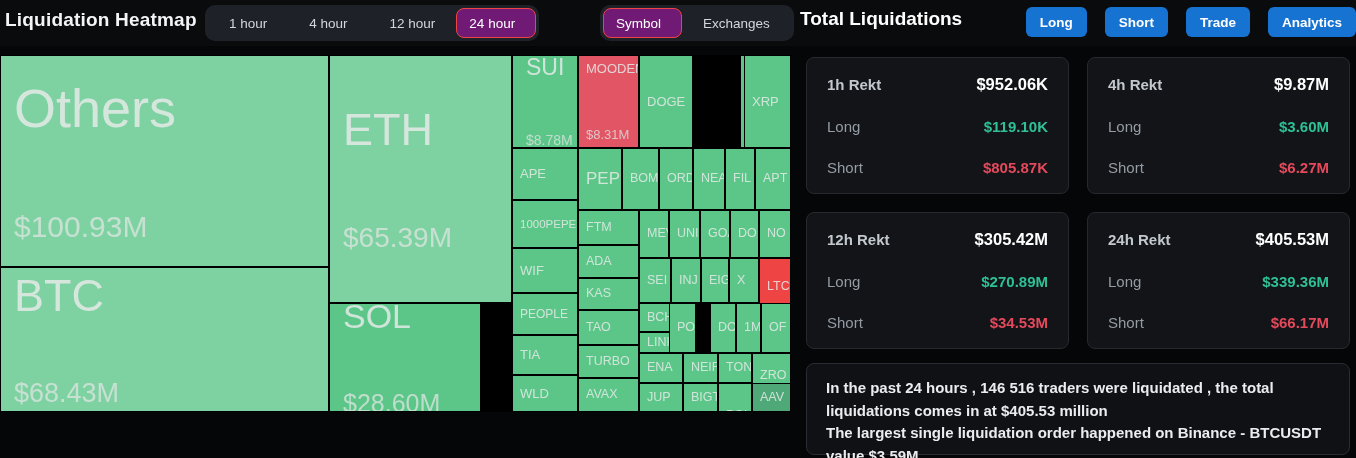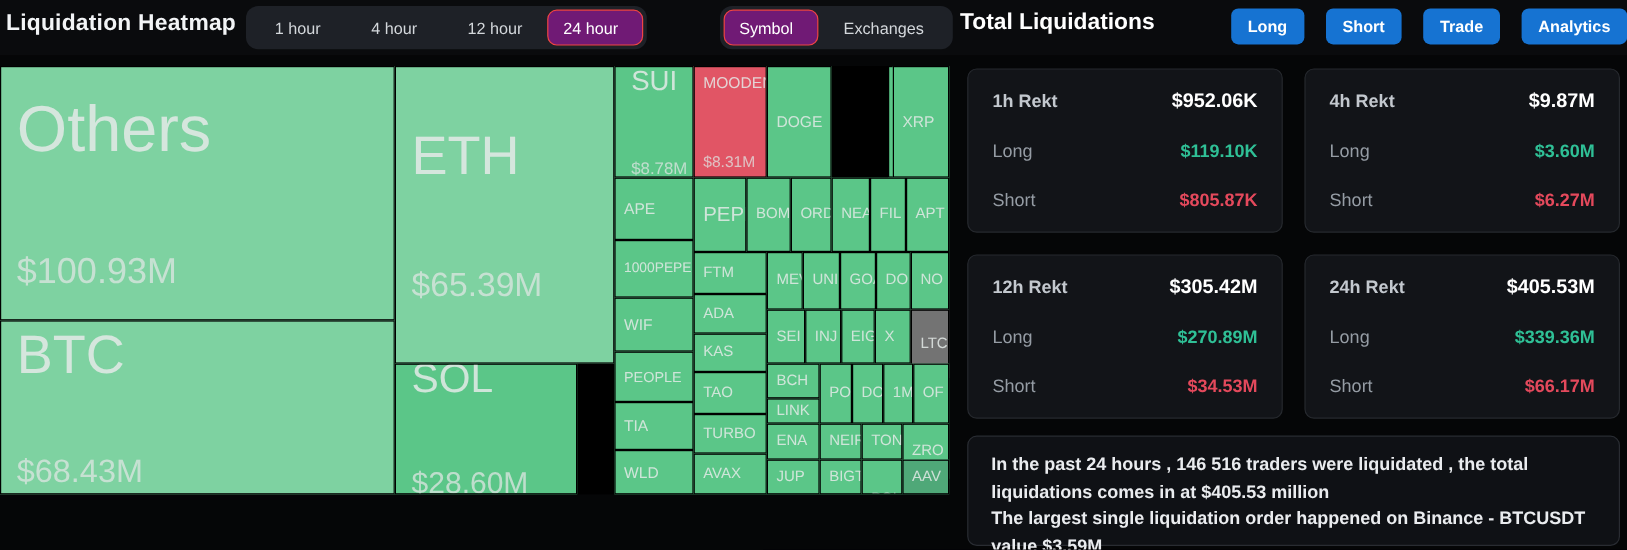--- a/index.html
+++ b/index.html
@@ -181,36 +181,36 @@
       </div>
       <div class="cell" style="left: 671px; top: 203px; width: 30px; height: 45px; background: rgb(91, 198, 136);">
         <div class="sym" style="font-size: 12.5px;">INJ</div>
       </div>
       <div class="cell" style="left: 701px; top: 203px; width: 28px; height: 45px; background: rgb(91, 198, 136);">
         <div class="sym" style="font-size: 12.5px;">EIG</div>
       </div>
       <div class="cell" style="left: 729px; top: 203px; width: 30px; height: 45px; background: rgb(91, 198, 136);">
         <div class="sym" style="font-size: 12.5px;">X</div>
       </div>
-      <div class="cell" style="left: 759px; top: 203px; width: 32px; height: 57px; background: #737373;">
+      <div class="cell" style="left: 759px; top: 203px; width: 32px; height: 57px; background: #ef4444;">
         <div class="sym" style="font-size: 12.5px;">LTC</div>
       </div>
       <div class="cell" style="left: 639px; top: 248px; width: 44px; height: 29px; background: rgb(91, 198, 136);">
         <div class="sym" style="font-size: 12.5px;">BCH</div>
       </div>
       <div class="cell" style="left: 639px; top: 277px; width: 44px; height: 21px; background: rgb(91, 198, 136);">
         <div class="sym" style="font-size: 12.5px;">LINK</div>
       </div>
       <div class="cell" style="left: 639px; top: 298px; width: 44px; height: 30px; background: rgb(91, 198, 136);">
         <div class="sym" style="font-size: 12.5px;">ENA</div>
       </div>
       <div class="cell" style="left: 639px; top: 328px; width: 44px; height: 29px; background: rgb(91, 198, 136);">
         <div class="sym" style="font-size: 12.5px;">JUP</div>
       </div>
-      <div class="cell" style="left: 683px; top: 248px; width: 27px; height: 50px; background: rgb(91, 198, 136);">
+      <div class="cell" style="left: 669px; top: 248px; width: 27px; height: 50px; background: rgb(91, 198, 136);">
         <div class="sym" style="font-size: 12.5px;">PO</div>
       </div>
       <div class="cell" style="left: 710px; top: 248px; width: 26px; height: 50px; background: rgb(91, 198, 136);">
         <div class="sym" style="font-size: 12.5px;">DO</div>
       </div>
       <div class="cell" style="left: 736px; top: 248px; width: 25px; height: 50px; background: rgb(91, 198, 136);">
         <div class="sym" style="font-size: 12.5px;">1M</div>
       </div>
       <div class="cell" style="left: 761px; top: 248px; width: 30px; height: 50px; background: rgb(91, 198, 136);">
         <div class="sym" style="font-size: 12.5px;">OF</div>

